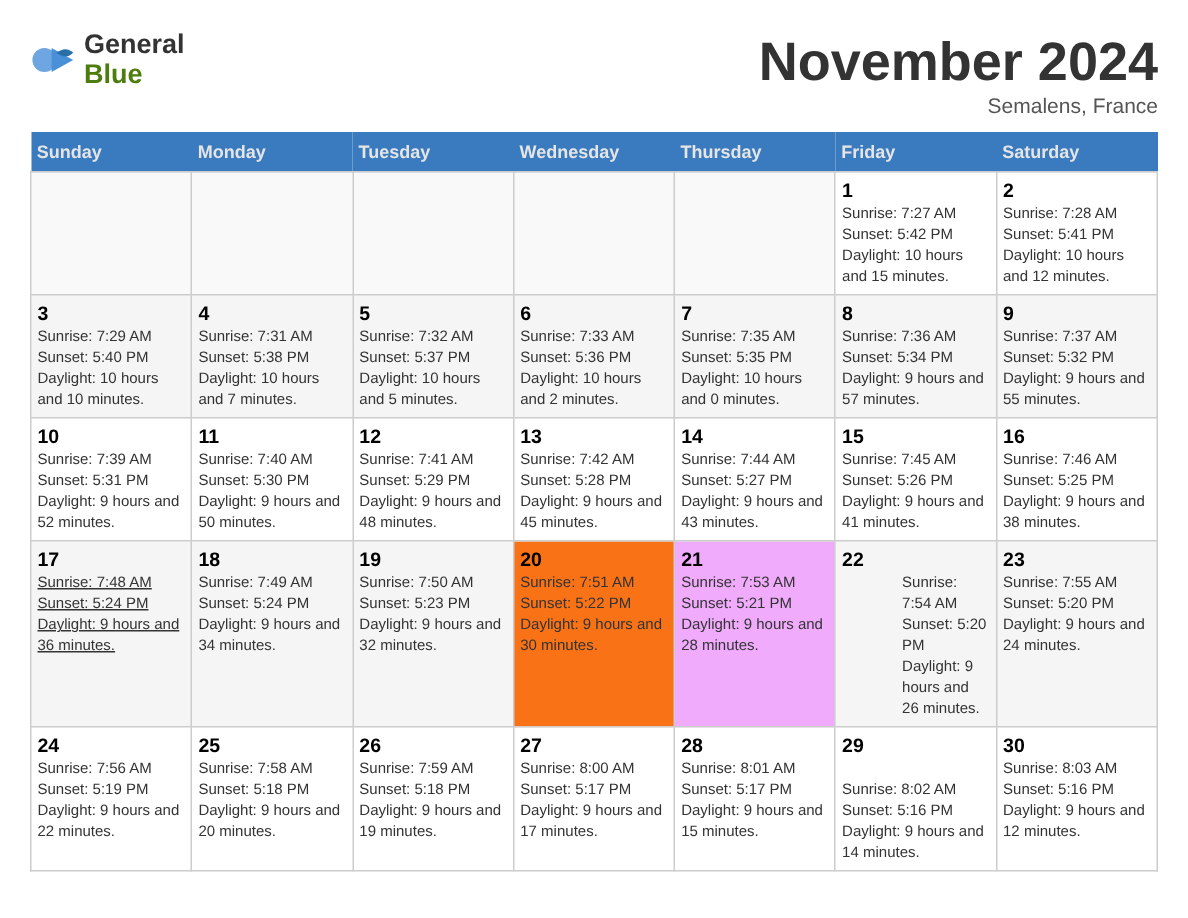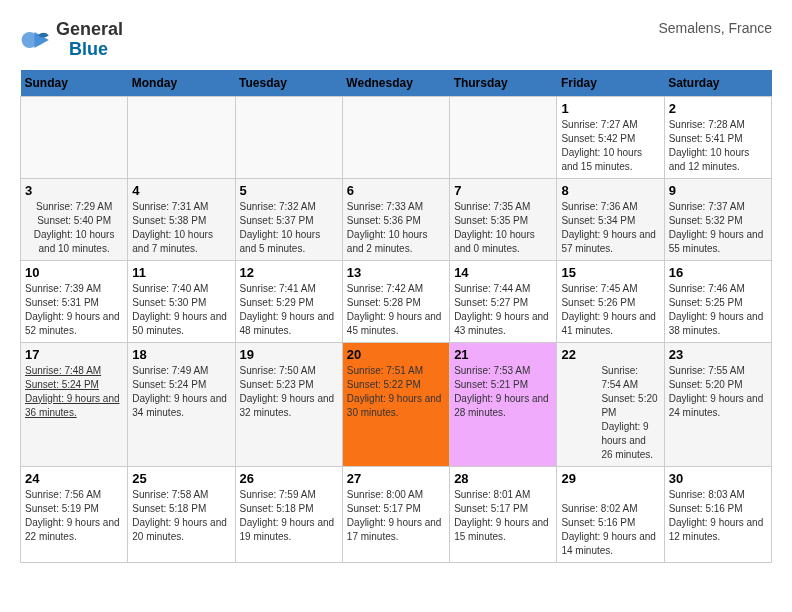--- a/index.html
+++ b/index.html
@@ -21,22 +21,21 @@
       align-items: center;
       gap: 4px;
     }
     .logo-text {
       font-size: 18px;
       font-weight: bold;
       color: #333;
       line-height: 1.1;
     }
     .logo-text span {
-      color: #0369a1;
-      margin-left: 13px;
+      color: #4d7c0f;
     }
     .logo-icon {
       width: 32px;
       height: 32px;
     }
     .title-block {
       text-align: right;
     }
     .month-title {
       font-size: 36px;
@@ -47,21 +46,21 @@
       font-size: 14px;
       color: #555;
     }
     table {
       width: 100%;
       border-collapse: collapse;
       font-size: 11px;
     }
     th {
       background-color: #3a7abf;
-      color: #000000;
+      color: #e5e5e5;
       padding: 6px 4px;
       text-align: left;
       font-size: 12px;
       font-weight: bold;
     }
     td {
       vertical-align: top;
       padding: 4px;
       border: 1px solid #ccc;
       width: 14.28%;
@@ -94,20 +93,21 @@
       <circle cx="12" cy="20" r="10" fill="#4a90d9" opacity="0.8"></circle>
       <polygon points="18,10 36,20 18,30" fill="#4a90d9"></polygon>
       <path d="M22 14 Q30 8 36 14 Q30 20 22 14Z" fill="#2a6fa8"></path>
     </svg>
     <div class="logo-text">
       <div>General</div>
       <div><span>Blue</span></div>
     </div>
   </div>
   <div class="title-block">
+    <div class="month-title">November 2024</div>
     <div class="location">Semalens, France</div>
   </div>
 </div>
 
 <table>
   <thead>
     <tr>
     <th>Sunday</th>
         <th>Monday</th>
         <th>Tuesday</th>
@@ -133,21 +133,21 @@
         <td>
           <div class="day-num">2</div>
           <div class="day-info" style="white-space: pre-line;">Sunrise: 7:28 AM
 Sunset: 5:41 PM
 Daylight: 10 hours and 12 minutes.</div>
         </td>
       </tr>
       <tr style="background: rgb(245, 245, 245);">
         <td style="background: rgb(245, 245, 245);">
           <div class="day-num">3</div>
-          <div class="day-info" style="white-space: pre-line; text-align: center;">Sunrise: 7:29 AM
+          <div class="day-info" style="white-space: pre-line;">Sunrise: 7:29 AM
 Sunset: 5:40 PM
 Daylight: 10 hours and 10 minutes.</div>
         </td>
         <td style="background: rgb(245, 245, 245);">
           <div class="day-num">4</div>
           <div class="day-info" style="white-space: pre-line;">Sunrise: 7:31 AM
 Sunset: 5:38 PM
 Daylight: 10 hours and 7 minutes.</div>
         </td>
         <td style="background: rgb(245, 245, 245);">

